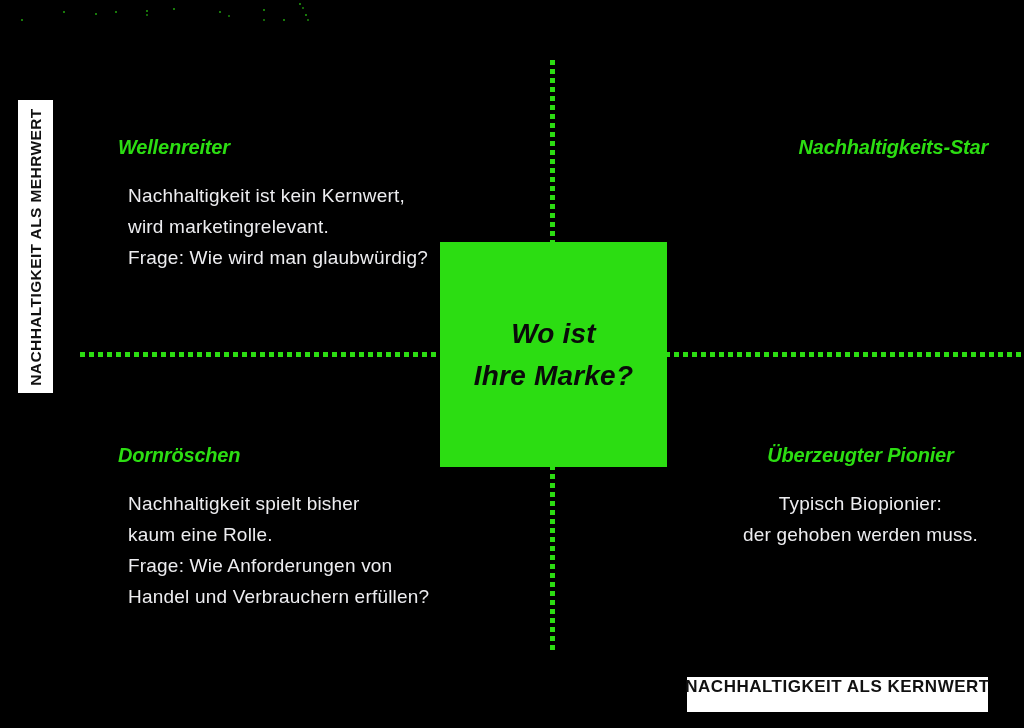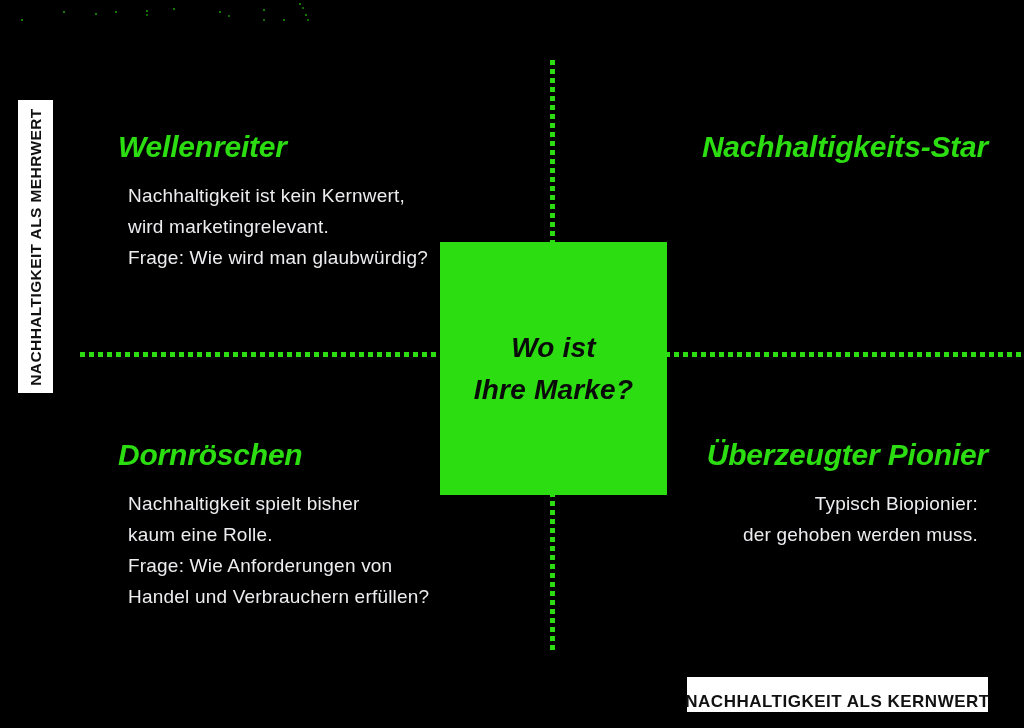--- a/index.html
+++ b/index.html
@@ -27,55 +27,55 @@
     position:absolute;left:550px;top:60px;width:5px;height:590px;
     background:repeating-linear-gradient(to bottom,var(--accent) 0 5px,transparent 5px 9px);
     z-index:1;
   }
   .hline{
     position:absolute;left:80px;top:352px;width:944px;height:5px;
     background:repeating-linear-gradient(to right,var(--accent) 0 5px,transparent 5px 9px);
     z-index:1;
   }
   .square{
-    position:absolute;left:440px;top:242px;width:227px;height:253px;
+    position:absolute;left:440px;top:242px;width:227px;height:225px;
     background:var(--accent);z-index:2;
     display:flex;flex-direction:column;align-items:center;justify-content:center;
   }
   .sq-line{
     color:#0a0a0a;font-size:28px;line-height:42px;
     font-weight:bold;font-style:italic;letter-spacing:.2px;text-align:center;
   }
   .quad{position:absolute;z-index:1;}
-  .quad.right{text-align:right;}
+  .quad.right{text-align:center;}
   .qtitle{
     margin:0 0 16px 0;
     color:var(--accent);
-    font-size:30px;line-height:34px;
+    font-size:20px;line-height:34px;
     font-weight:bold;font-style:italic;letter-spacing:-.2px;
   }
   .qbody{margin:10px;}
   .qbody span{
     display:block;
     color:var(--body,#ededf0);
     font-size:19px;line-height:31px;font-weight:400;letter-spacing:.2px;
   }
   .axis-box{
     position:absolute;background:var(--labelbg,#fff);z-index:3;
   }
   .ylabel{left:18px;top:100px;width:35px;height:293px;}
   .ylabel span{
     position:absolute;left:50%;top:50%;
     transform:translate(-50%,-50%) rotate(-90deg);
     white-space:nowrap;
     color:#111;font-size:15.5px;font-weight:bold;letter-spacing:.4px;
   }
   .xlabel{
     left:687px;top:677px;width:301px;height:35px;
-    display:flex;align-items:flex-end;justify-content:center;
+    display:flex;align-items:flex-start;justify-content:center;
   }
   .xlabel span{
     color:#111;font-size:17px;font-weight:bold;letter-spacing:.5px;white-space:nowrap;
   }
   .q-tl{left:118px;top:130px;}
   .q-tr{right:36px;top:130px;}
   .q-bl{left:118px;top:438px;}
   .q-br{right:36px;top:438px;}
 </style>
 </head>

